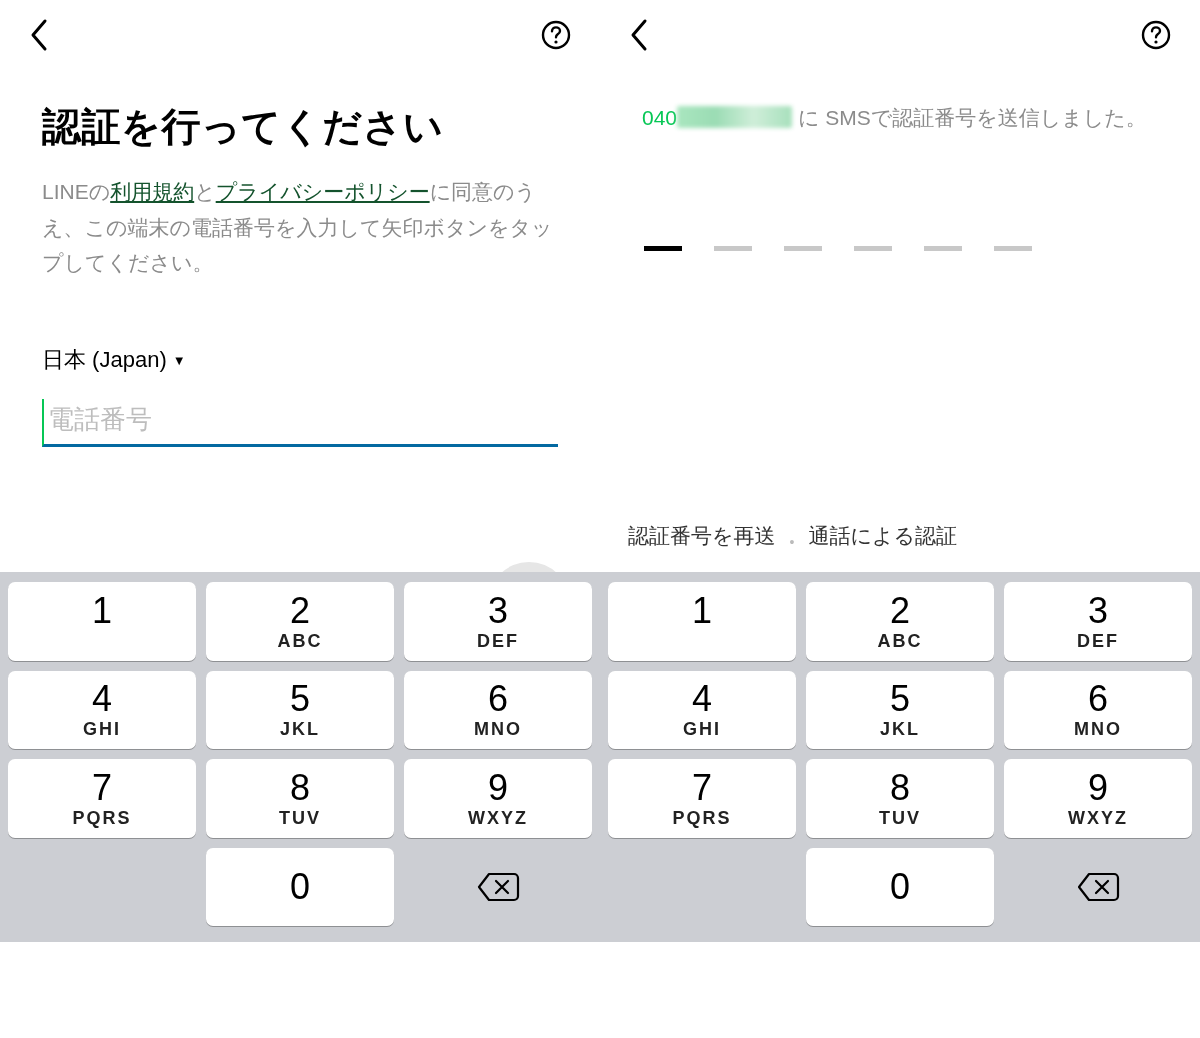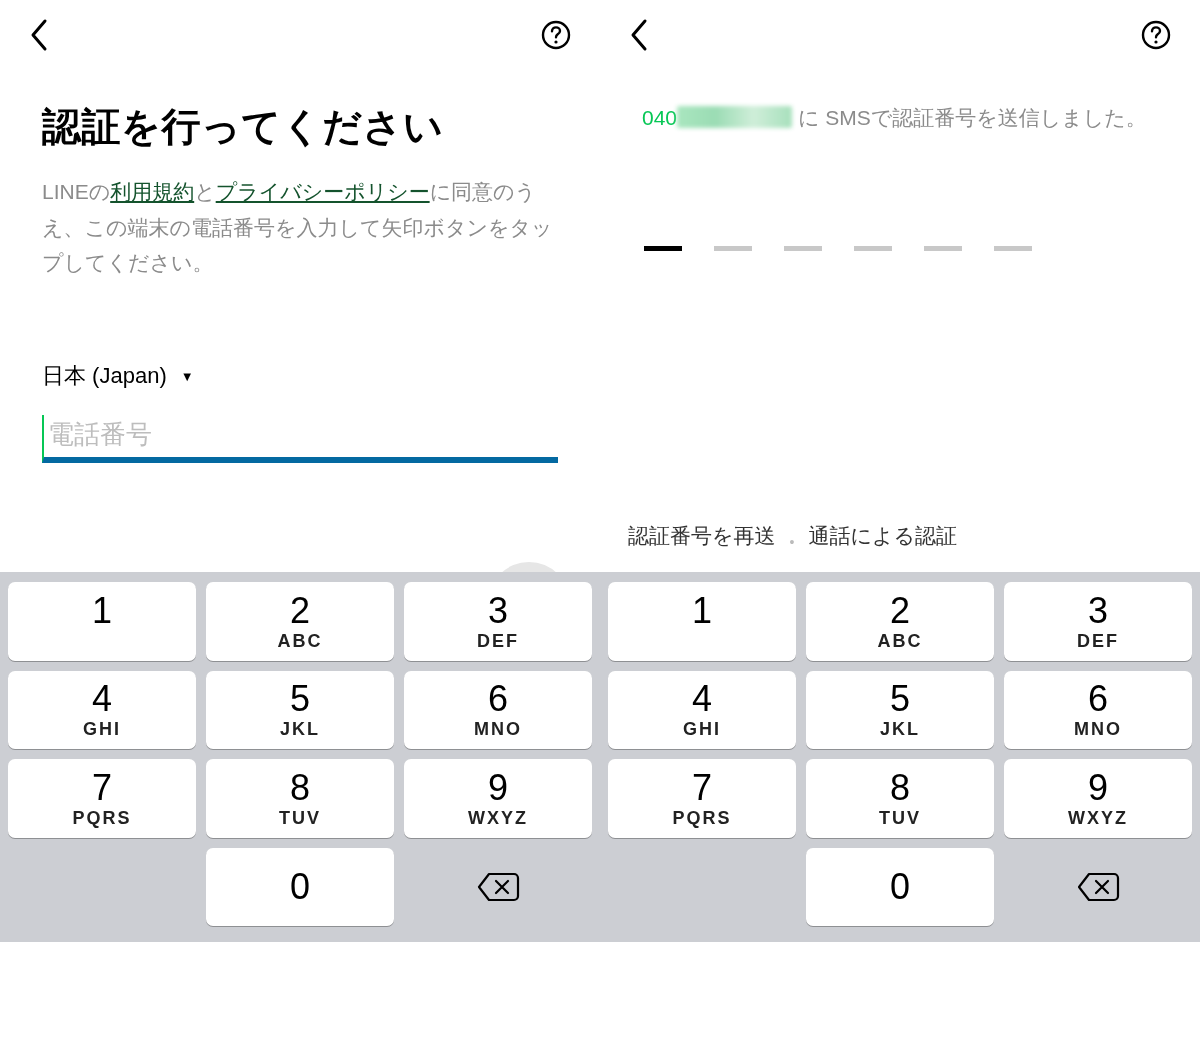--- a/index.html
+++ b/index.html
@@ -50,36 +50,36 @@
   .desc .redact {
     display: inline-block;
     width: 115px;
     height: 22px;
     background: linear-gradient(90deg,#a9e6bf,#9bdcb4,#cfeed9,#a7e0bc);
     vertical-align: -3px;
     filter: blur(2px);
     border-radius: 2px;
   }
   .country-row {
-    margin-top: 80px;
+    margin-top: 64px;
     font-size: 22px;
     font-weight: 500;
     display: flex;
     align-items: center;
-    gap: 14px;
+    gap: 6px;
   }
   .country-row .caret { font-size: 13px; }
   .phone-field {
     margin-top: 24px;
     position: relative;
   }
   .phone-input {
     width: 100%;
     border: none;
-    border-bottom: 6px solid #0369a1;
+    border-bottom: 3px solid #0369a1;
     font-size: 26px;
     padding: 10px 0 14px 4px;
     outline: none;
     color: #000;
     background: transparent;
     border-left: 2px solid #06c755;
     height: 48px;
   }
   .phone-input::placeholder { color: #bdbdbd; }
   .next-btn {

